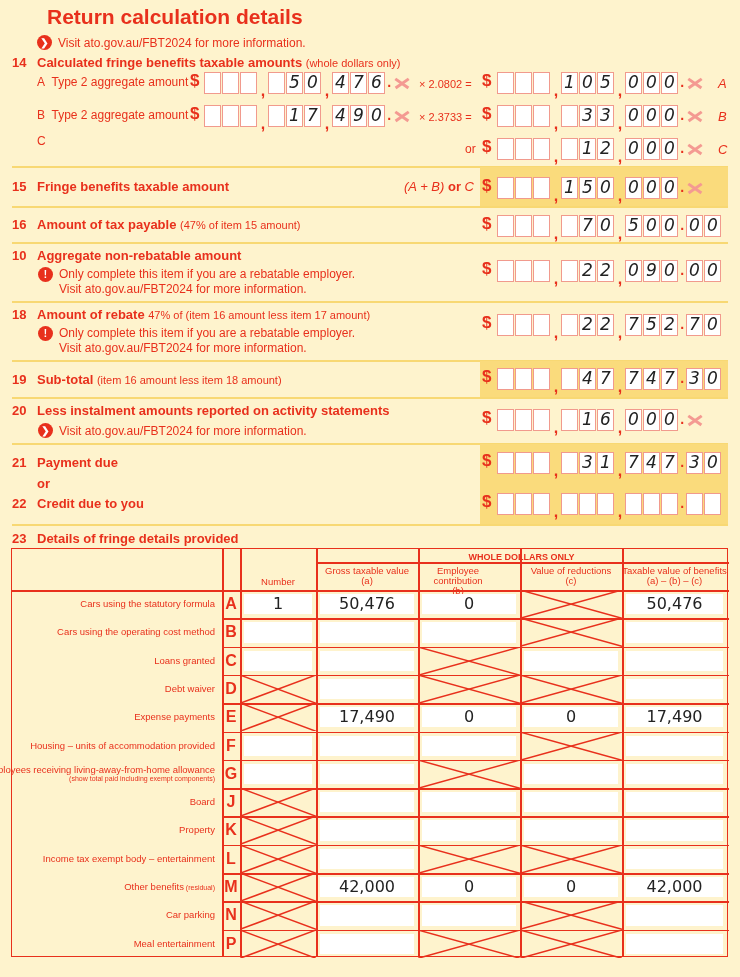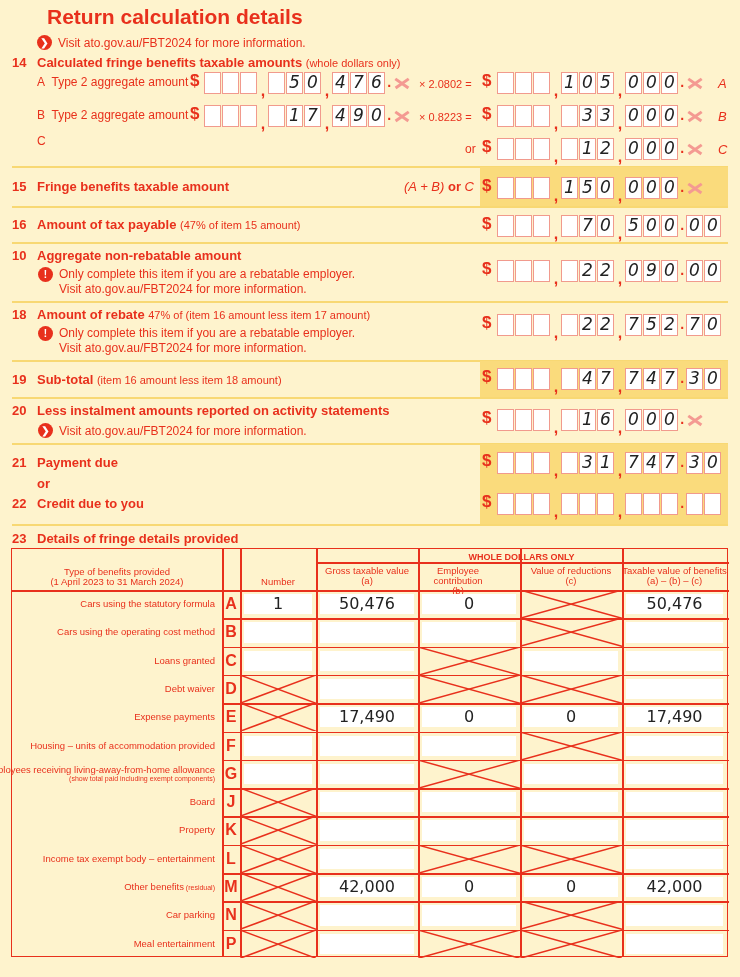--- a/index.html
+++ b/index.html
@@ -96,21 +96,21 @@
     <span class="box"></span>
     <span class="box">1</span>
     <span class="box">7</span>
     <span class="sep-comma">,</span>
     <span class="box">4</span>
     <span class="box">9</span>
     <span class="box">0</span>
     <span class="sep-dot">·</span>
     <span class="cross"></span>
   </div>
-<div class="mult" style="left:419px;top:111px;">× 0.8223 =</div>
+<div class="mult" style="left:419px;top:111px;">× 2.3733 =</div>
 <div class="dollar" style="left:482px;top:104px;">$</div>
 <div class="boxrow" style="left:497px;top:105px;">
     <span class="box"></span>
     <span class="box"></span>
     <span class="box"></span>
     <span class="sep-comma">,</span>
     <span class="box"></span>
     <span class="box">3</span>
     <span class="box">3</span>
     <span class="sep-comma">,</span>
@@ -331,21 +331,20 @@
     <span class="box"></span>
   </div>
 
 <div class="hr" style="top:524px;"></div>
 
 <div class="item-num" style="left:12px;top:531px;">23</div>
 <div class="item-title" style="left:37px;top:531px;">Details of fringe details provided</div>
 
 <div class="tbl" id="tbl">
 
-  <div class="th" style="left:0;width:210px;top:18px;"><span>Type of benefits provided</span><br><span>(1 April 2023 to 31 March 2024)</span></div>
   <div class="th" style="left:228px;width:76px;top:28px;">Number</div>
   <div class="th" style="left:304px;width:411px;top:3px;font-weight:bold;font-size:9px;">WHOLE DOLLARS ONLY</div>
   <div class="th" style="left:304px;width:102px;top:17px;"><span>Gross taxable value</span><br><span>(a)</span></div>
   <div class="th" style="left:406px;width:80px;top:17px;"><span>Employee contribution</span><br><span>(b)</span></div>
   <div class="th" style="left:508px;width:102px;top:17px;"><span>Value of reductions</span><br><span>(c)</span></div>
   <div class="th" style="left:610px;width:105px;top:17px;"><span>Taxable value of benefits</span><br><span>(a) – (b) – (c)</span></div>
 <div class="vline" style="left: 210px;"></div>
     <div class="vline" style="left: 228px;"></div>
     <div class="vline" style="left: 228px;"></div>
     <div class="vline" style="left: 304px;"></div>

